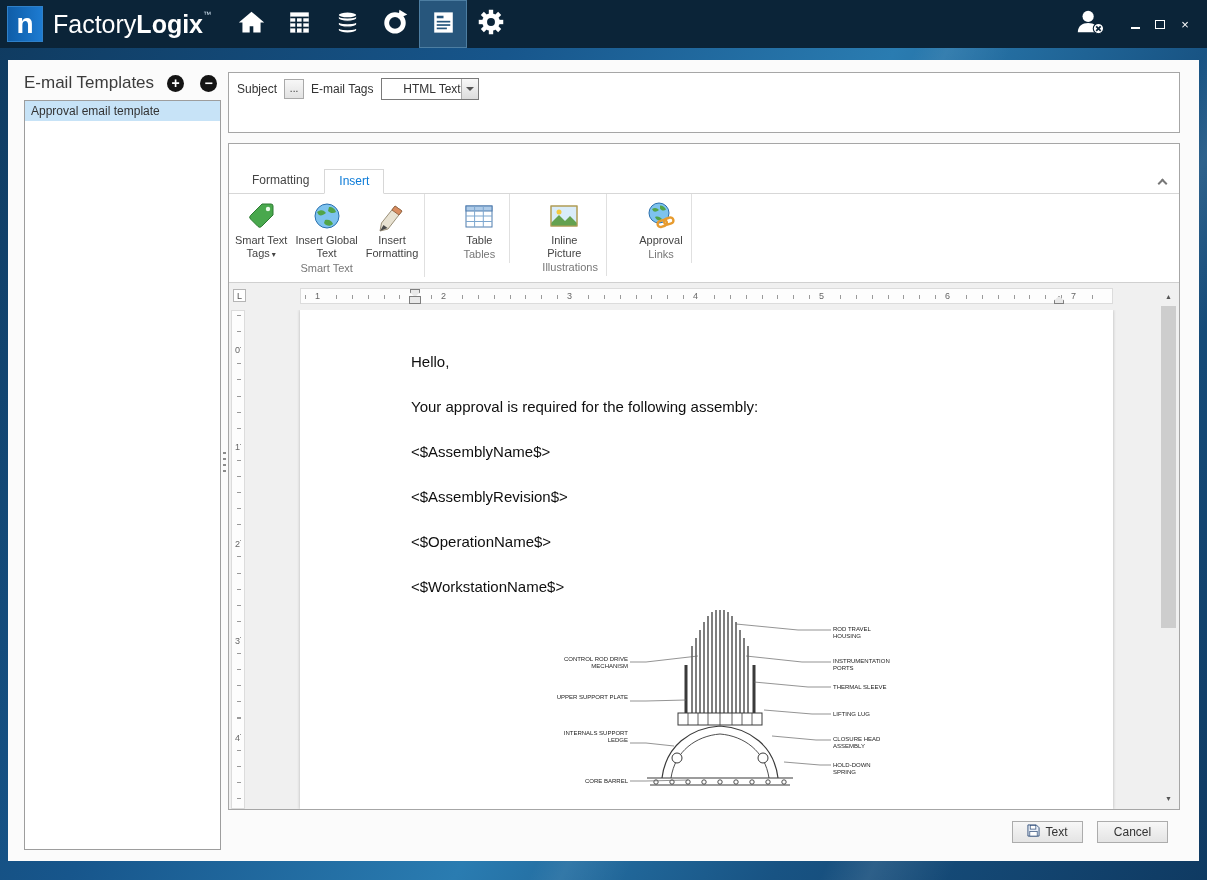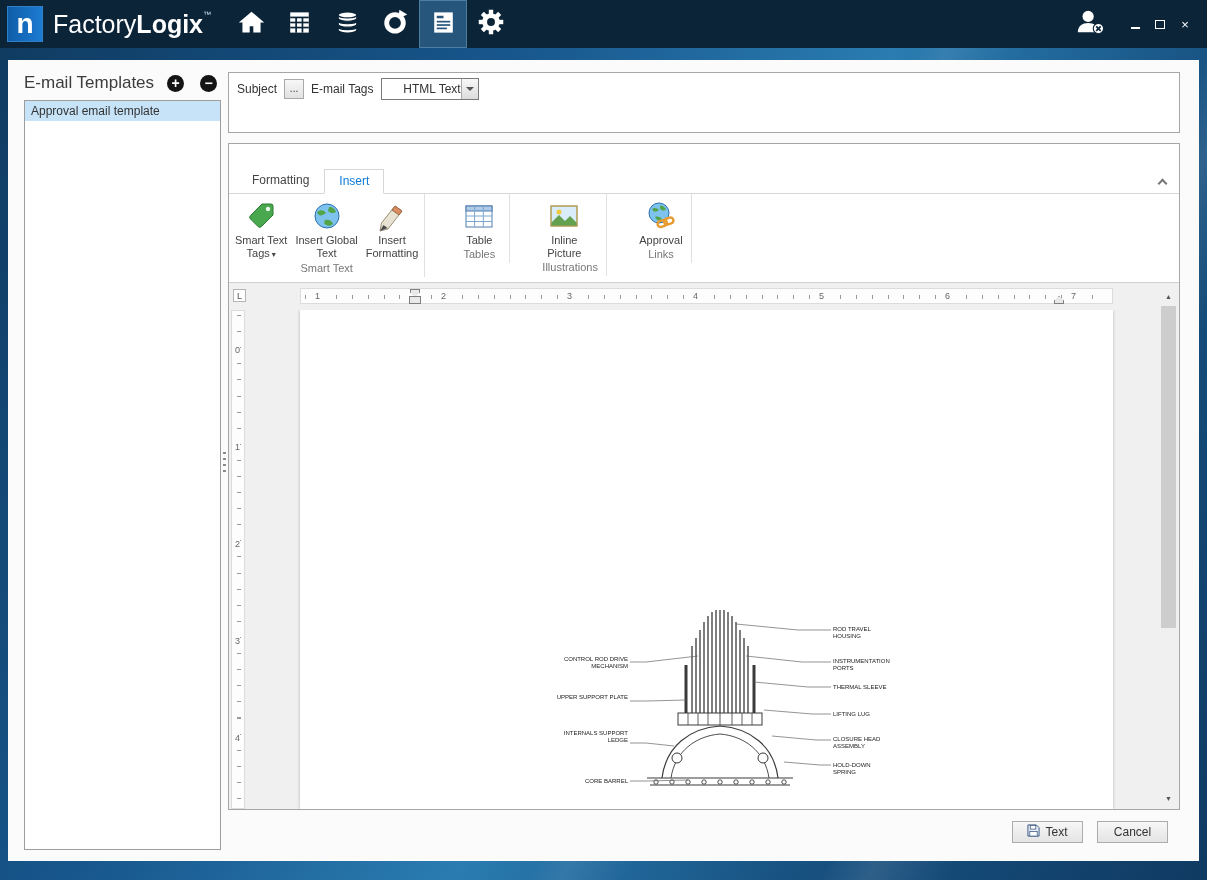--- a/index.html
+++ b/index.html
@@ -404,20 +404,28 @@
           <div class="ticks"></div>
           <span class="vnum" style="top:34px">0</span>
           <span class="vnum" style="top:131px">1</span>
           <span class="vnum" style="top:228px">2</span>
           <span class="vnum" style="top:325px">3</span>
           <span class="vnum" style="top:422px">4</span>
         </div>
 
         <div class="canvas">
           <div class="page">
+            <div class="doc-body">
+              <div class="para">Hello,</div>
+              <div class="para">Your approval is required for the following assembly:</div>
+              <div class="para">&lt;$AssemblyName$&gt;</div>
+              <div class="para">&lt;$AssemblyRevision$&gt;</div>
+              <div class="para">&lt;$OperationName$&gt;</div>
+              <div class="para">&lt;$WorkstationName$&gt;</div>
+            </div>
 
             <div class="diagram">
               <svg viewBox="0 0 340 182" width="340" height="182">
                 <path stroke="#3a3a3a" stroke-width="1.3" d="M142 36V105 M146 28V105 M150 20V105 M154 12V105 M158 6V105 M162 2V105 M166 0V105 M170 0V105 M174 0V105 M178 2V105 M182 6V105 M186 12V105 M190 20V105 M194 28V105 M198 36V105"></path>
                 <path stroke="#3a3a3a" stroke-width="3" d="M136 55V105 M204 55V105"></path>
                 <rect x="128" y="103" width="84" height="12" fill="#fff" stroke="#3a3a3a"></rect>
                 <path stroke="#3a3a3a" stroke-width="0.8" d="M138 103v12 M148 103v12 M158 103v12 M170 103v12 M182 103v12 M192 103v12 M202 103v12"></path>
                 <path fill="none" stroke="#3a3a3a" stroke-width="1.2" d="M112 168 C116 136 140 118 170 116 C200 118 224 136 228 168"></path>
                 <path fill="none" stroke="#3a3a3a" stroke-width="0.9" d="M121 168 C125 141 146 126 170 124 C194 126 215 141 219 168"></path>
                 <circle cx="127" cy="148" r="5" fill="#fff" stroke="#3a3a3a"></circle>

